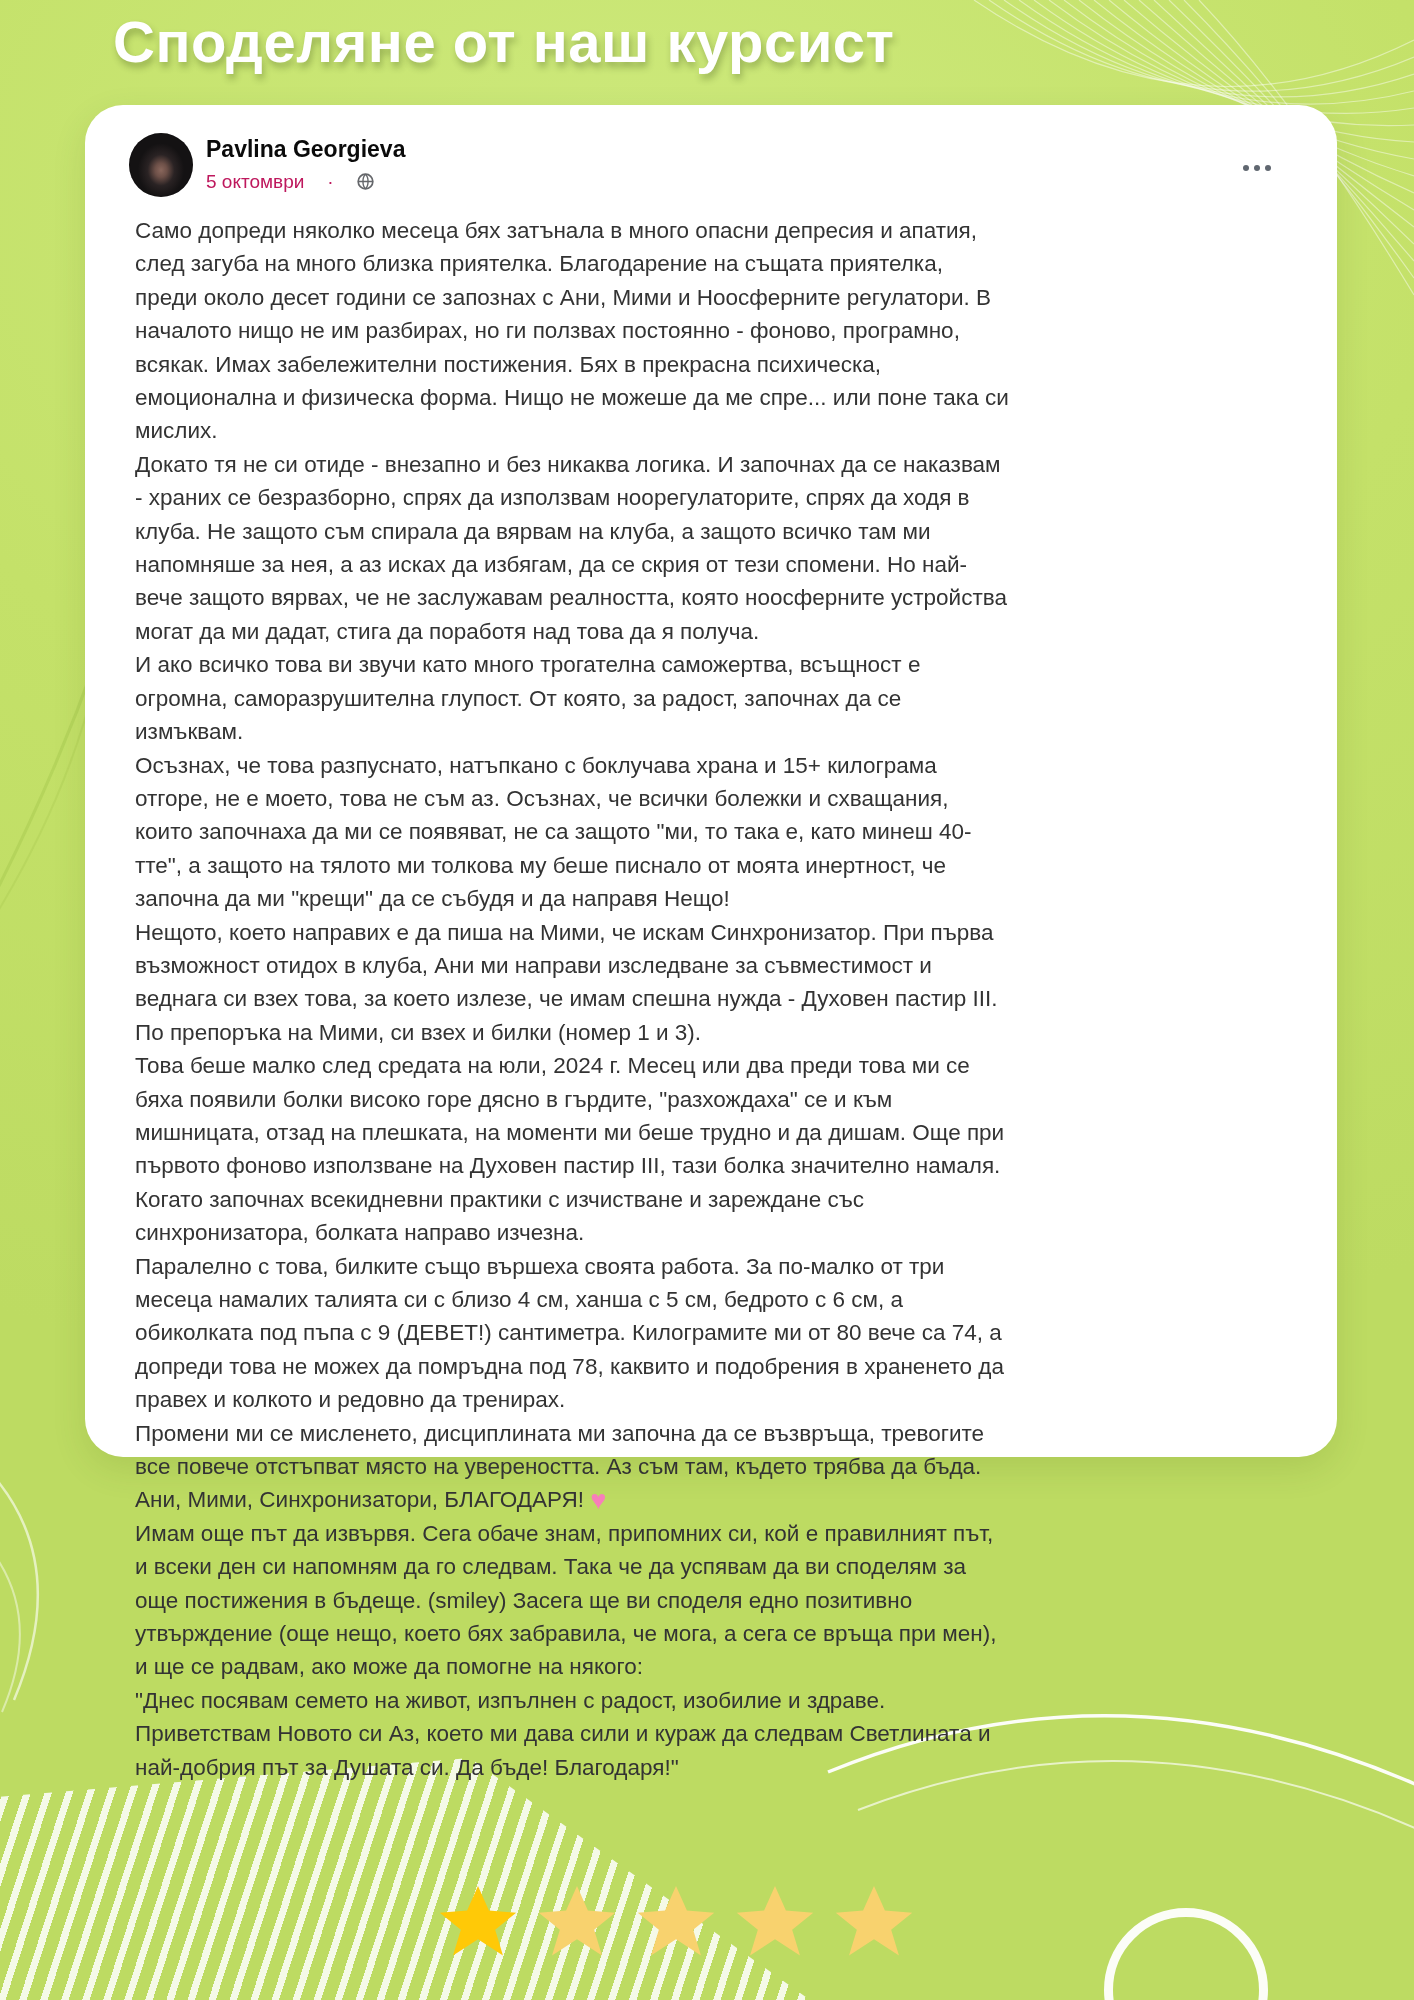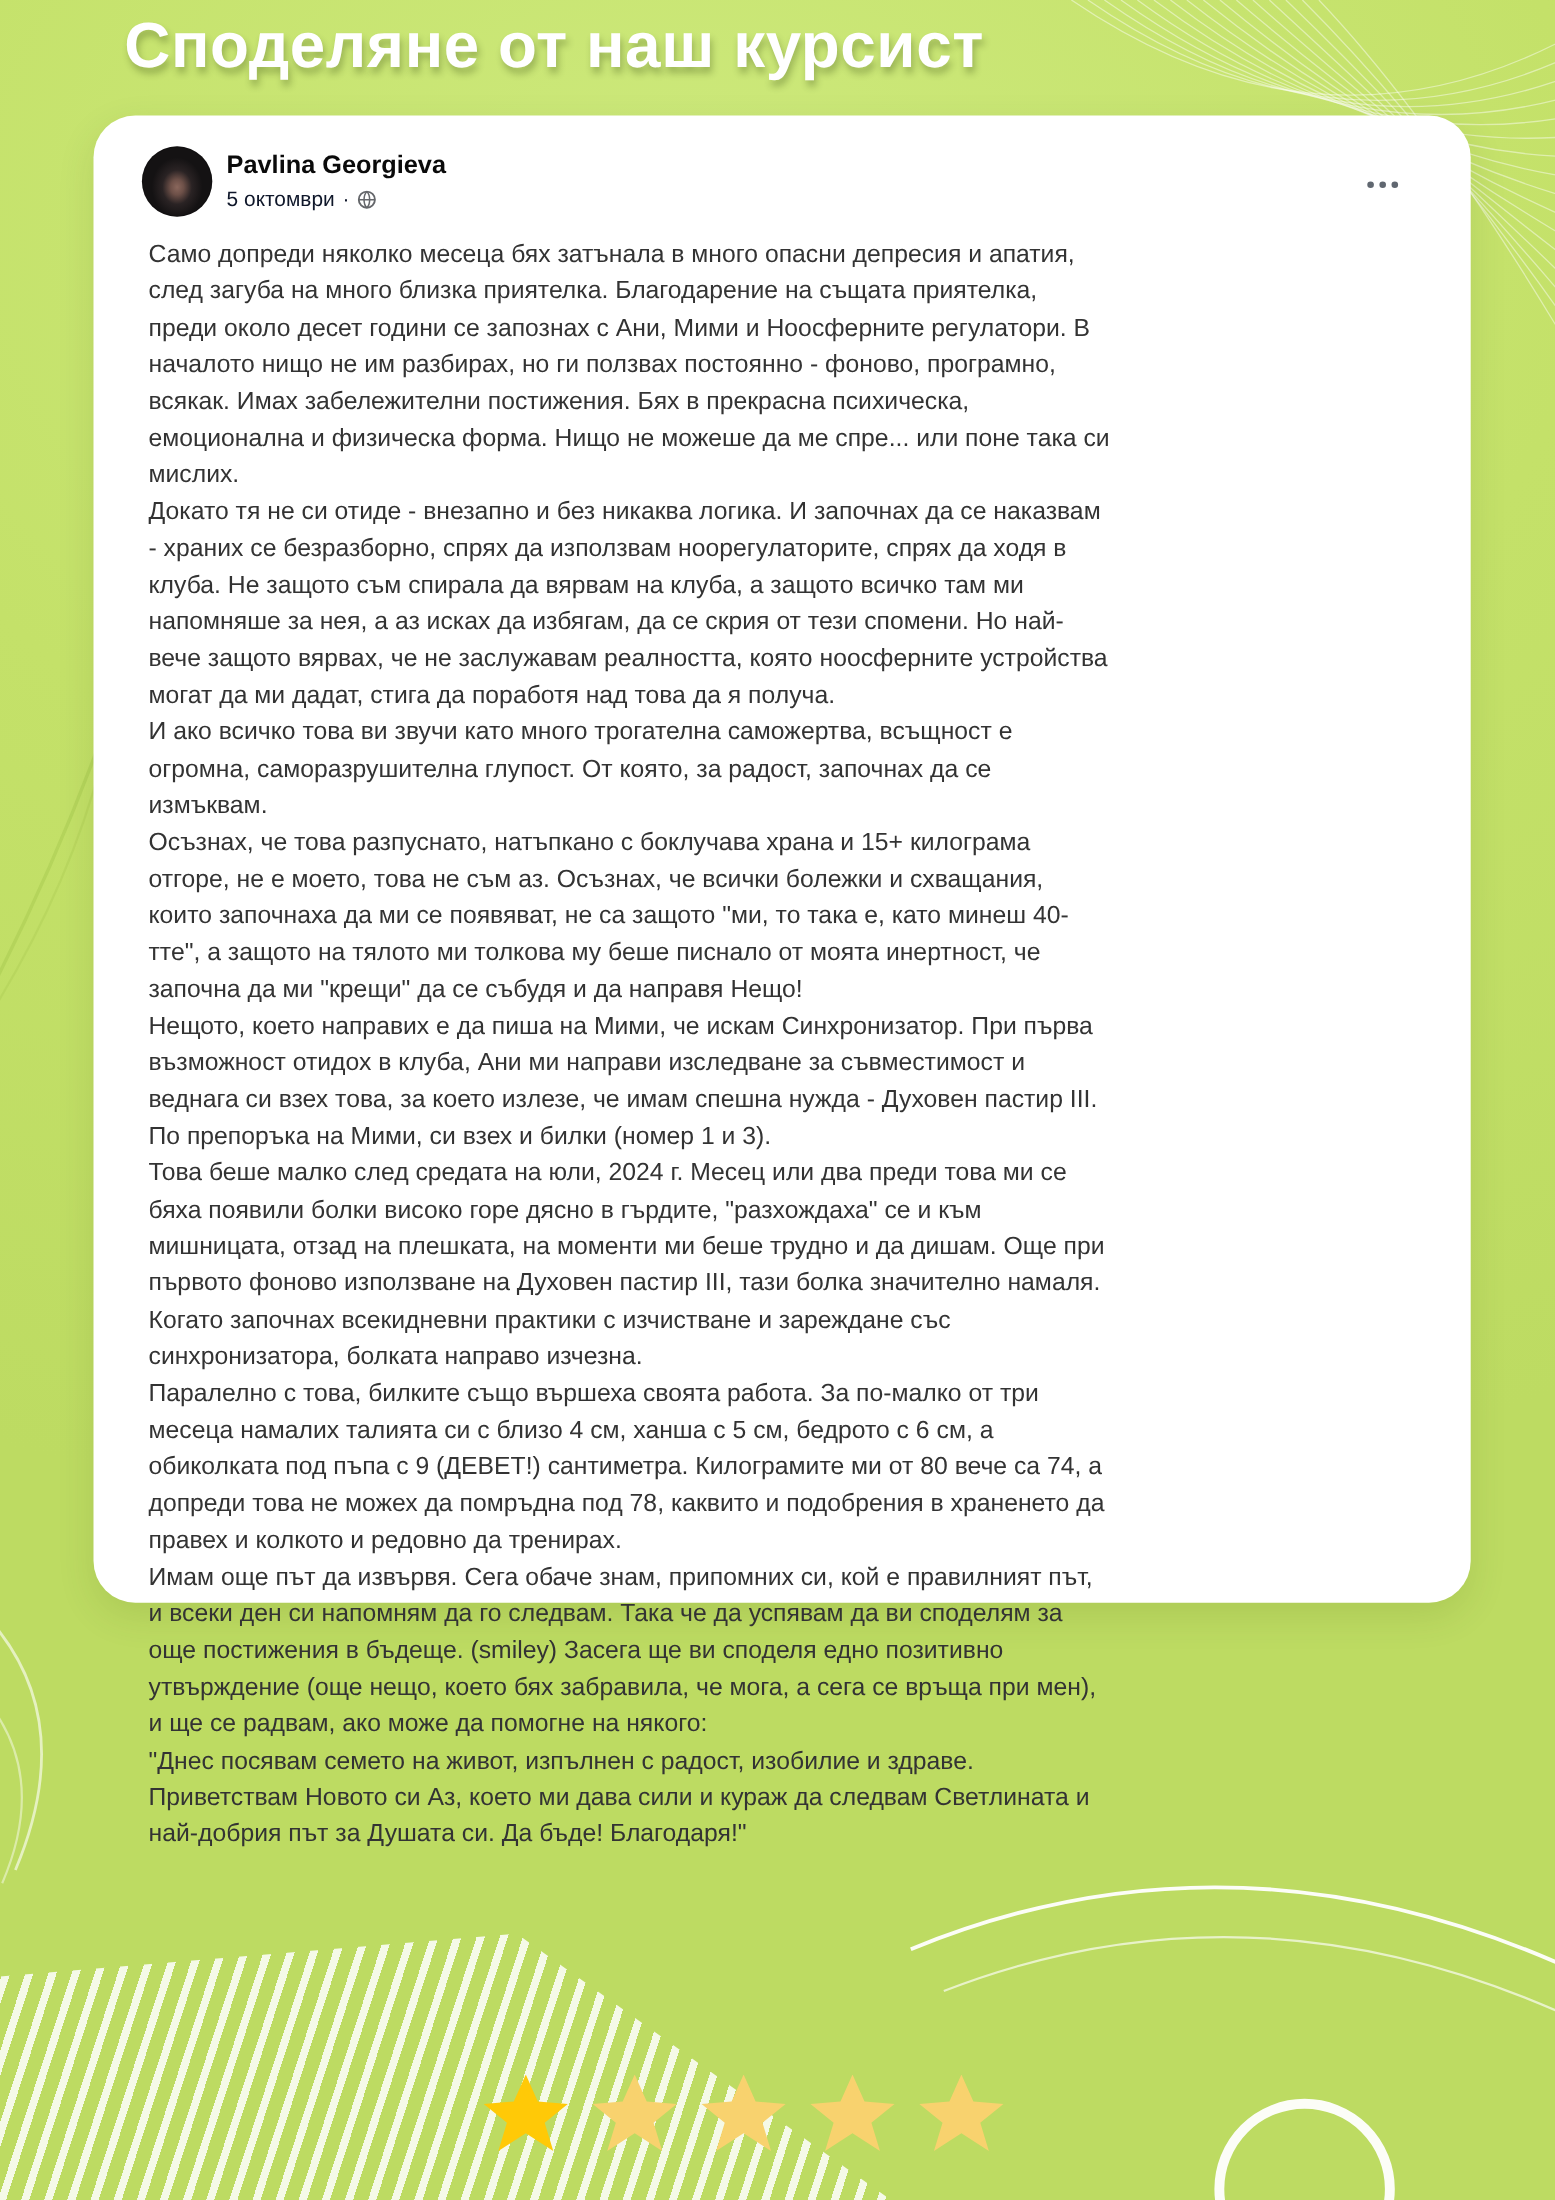--- a/index.html
+++ b/index.html
@@ -32,21 +32,21 @@
     box-shadow:0 12px 34px rgba(60,80,10,.12);
   }
   .post-header{display:flex;align-items:flex-start;padding:28px 60px 0 44px;}
   .avatar{
     width:64px;height:64px;border-radius:50%;flex:0 0 auto;
     background:radial-gradient(ellipse 36% 42% at 50% 58%, #8a675c 0%, #6d5048 26%, #2a2324 58%, #141213 100%);
     box-shadow:inset 0 0 0 1px rgba(0,0,0,.15);
   }
   .author-block{margin-left:13px;padding-top:3px;}
   .author-name{font-size:23px;font-weight:700;color:#0a0a0a;line-height:1.2;}
-  .post-meta{margin-top:7px;font-size:19px;color:#0f172a;display:flex;align-items:center;gap:7px;}
+  .post-meta{margin-top:7px;font-size:19px;color:#be185d;display:flex;align-items:center;gap:23px;}
   .menu-dots{margin-left:auto;margin-top:26px;display:flex;gap:5px;cursor:pointer;padding:6px;}
   .menu-dots i{width:6px;height:6px;border-radius:50%;background:#606770;display:block;}
   .post-body{margin:17px 50px 0 50px;width:874px;font-size:22.5px;line-height:33.4px;color:#333333;}
   .post-body p{margin:0;}
   .inline-icon{font-size:27px;line-height:1;vertical-align:-2px;font-weight:400;}
   .stars{position:absolute;left:439px;top:1886px;display:flex;gap:21px;z-index:3;}
   .star{
     width:78px;height:74px;display:block;
     clip-path:polygon(50% 0%, 64% 33%, 99% 36%, 72% 59%, 82% 94%, 50% 72%, 18% 94%, 28% 59%, 1% 36%, 36% 33%);
   }
@@ -106,20 +106,21 @@
       </div>
   </div>
   <div class="post-body">
       <p>Само допреди няколко месеца бях затънала в много опасни депресия и апатия, след загуба на много близка приятелка. Благодарение на същата приятелка, преди около десет години се запознах с Ани, Мими и Ноосферните регулатори. В началото нищо не им разбирах, но ги ползвах постоянно - фоново, програмно, всякак. Имах забележителни постижения. Бях в прекрасна психическа, емоционална и физическа форма. Нищо не можеше да ме спре... или поне така си мислих.</p>
       <p>Докато тя не си отиде - внезапно и без никаква логика. И започнах да се наказвам - храних се безразборно, спрях да използвам ноорегулаторите, спрях да ходя в клуба. Не защото съм спирала да вярвам на клуба, а защото всичко там ми напомняше за нея, а аз исках да избягам, да се скрия от тези спомени. Но най-вече защото вярвах, че не заслужавам реалността, която ноосферните устройства могат да ми дадат, стига да поработя над това да я получа.</p>
       <p>И ако всичко това ви звучи като много трогателна саможертва, всъщност е огромна, саморазрушителна глупост. От която, за радост, започнах да се измъквам.</p>
       <p>Осъзнах, че това разпуснато, натъпкано с боклучава храна и 15+ килограма отгоре, не е моето, това не съм аз. Осъзнах, че всички болежки и схващания, които започнаха да ми се появяват, не са защото "ми, то така е, като минеш 40-тте", а защото на тялото ми толкова му беше писнало от моята инертност, че започна да ми "крещи" да се събудя и да направя Нещо!</p>
       <p>Нещото, което направих е да пиша на Мими, че искам Синхронизатор. При първа възможност отидох в клуба, Ани ми направи изследване за съвместимост и веднага си взех това, за което излезе, че имам спешна нужда - Духовен пастир III. По препоръка на Мими, си взех и билки (номер 1 и 3).</p>
       <p>Това беше малко след средата на юли, 2024 г. Месец или два преди това ми се бяха появили болки високо горе дясно в гърдите, "разхождаха" се и към мишницата, отзад на плешката, на моменти ми беше трудно и да дишам. Още при първото фоново използване на Духовен пастир III, тази болка значително намаля. Когато започнах всекидневни практики с изчистване и зареждане със синхронизатора, болката направо изчезна.</p>
       <p>Паралелно с това, билките също вършеха своята работа. За по-малко от три месеца намалих талията си с близо 4 см, ханша с 5 см, бедрото с 6 см, а обиколката под пъпа с 9 (ДЕВЕТ!) сантиметра. Килограмите ми от 80 вече са 74, а допреди това не можех да помръдна под 78, каквито и подобрения в храненето да правех и колкото и редовно да тренирах.</p>
+      <p>Промени ми се мисленето, дисциплината ми започна да се възвръща, тревогите все повече отстъпват място на увереността. Аз съм там, където трябва да бъда. Ани, Мими, Синхронизатори, БЛАГОДАРЯ! <span class="inline-icon" style="color: rgb(247, 127, 185);">♥</span></p>
       <p>Имам още път да извървя. Сега обаче знам, припомних си, кой е правилният път, и всеки ден си напомням да го следвам. Така че да успявам да ви споделям за още постижения в бъдеще. (smiley) Засега ще ви споделя едно позитивно утвърждение (още нещо, което бях забравила, че мога, а сега се връща при мен), и ще се радвам, ако може да помогне на някого:</p>
       <p>"Днес посявам семето на живот, изпълнен с радост, изобилие и здраве. Приветствам Новото си Аз, което ми дава сили и кураж да следвам Светлината и най-добрия път за Душата си. Да бъде! Благодаря!"</p>
     </div>
 </div>
 
 <div class="stars">
     <span class="star" style="background: rgb(255, 201, 7);"></span>
     <span class="star" style="background: rgb(248, 210, 110);"></span>
     <span class="star" style="background: rgb(248, 210, 110);"></span>
     <span class="star" style="background: rgb(248, 210, 110);"></span>

